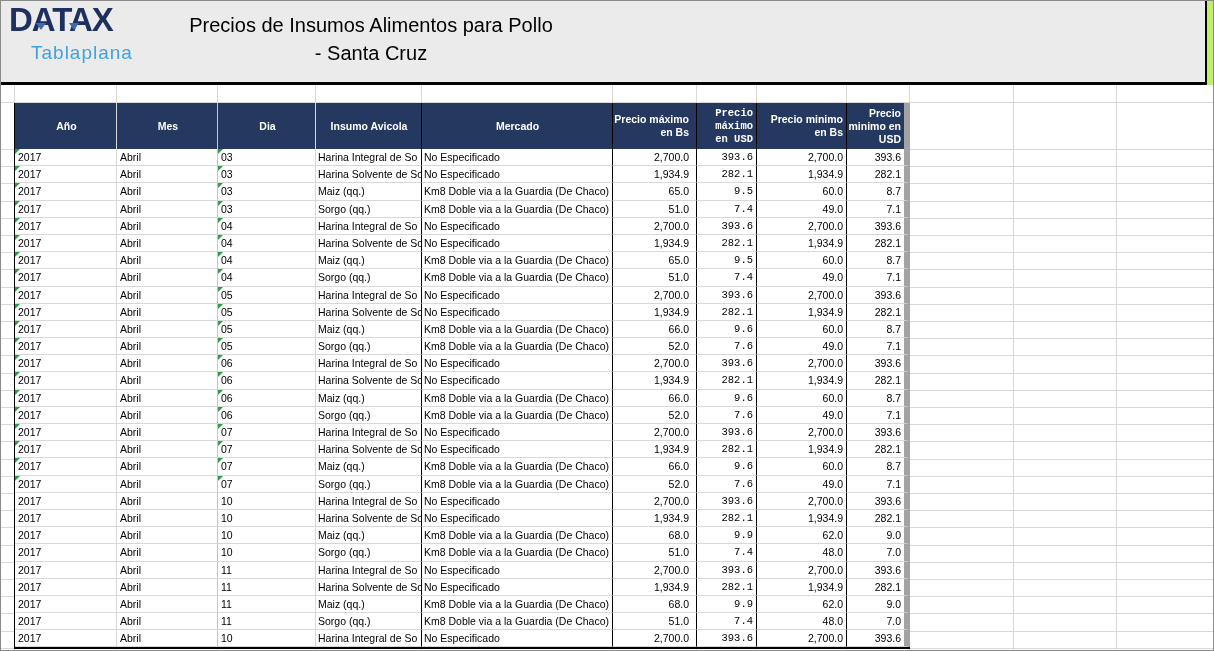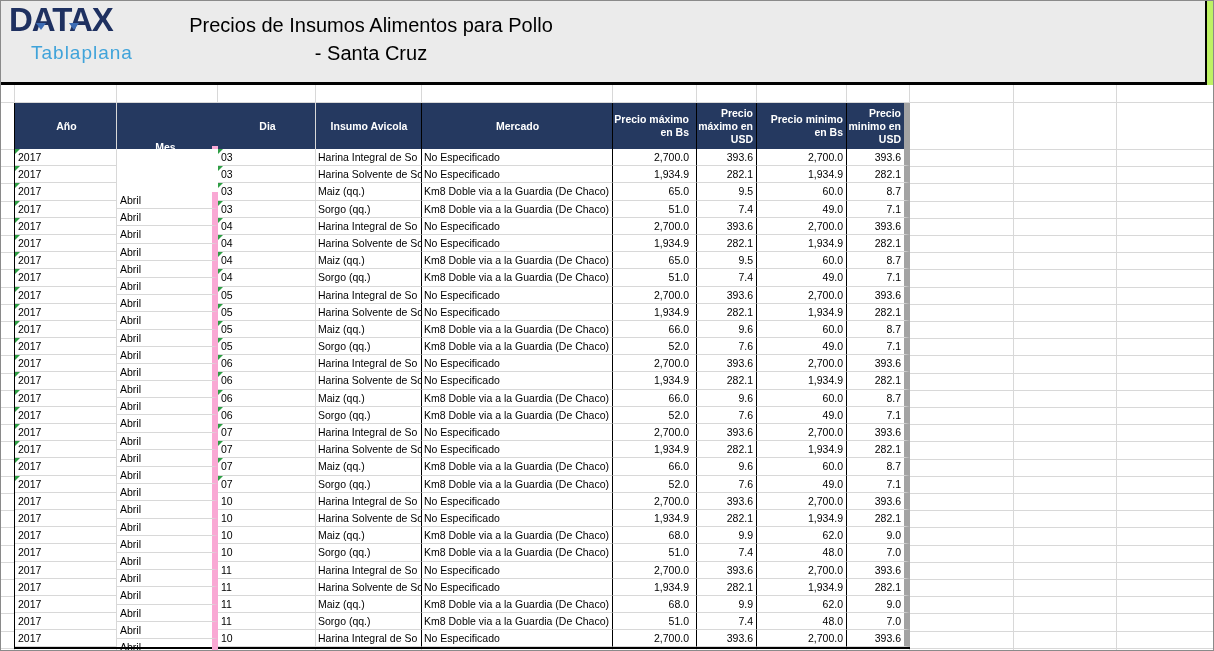--- a/index.html
+++ b/index.html
@@ -41,26 +41,26 @@
   .th{ color:#fff; font-weight:700; font-size:10.5px; line-height:13px; text-align:center;
        display:flex; align-items:center; justify-content:center;
        border-right:1px solid #253960; padding:0 1px; }
   .tr{ display:flex; height:17.2px; background:#fff; }
   .td{ position:relative; height:17.2px; line-height:16px; font-size:10.5px; color:#000;
        overflow:hidden; white-space:nowrap; border-bottom:1px solid #d8d8d8; }
   .cv{ display:inline-block; }
 
   
   .c-anio   { width:102px; border-right:1px solid #d8d8d8; padding-left:3px; }
-  .c-mes    { width:101px; border-right:6px solid #f9a8d4; padding-left:3px;margin-top:43px; }
+  .c-mes    { width:101px; border-right:1px solid #f9a8d4; padding-left:3px; }
   .c-dia    { width:98px;  border-right:1px solid #d8d8d8; padding-left:3px; }
   .c-insumo { width:106px; border-right:1px solid #000;    padding-left:2px; }
   .c-mercado{ width:191px; border-right:1px solid #000;    padding-left:2px; }
   .c-pmax_bs { width:84px; border-right:1px solid #000; text-align:right; padding-right:7px; }
-  .c-pmax_usd{ width:60px; border-right:1px solid #000; text-align:right; padding-right:3px; }
+  .c-pmax_usd{ width:60px; border-right:1px solid #000; text-align:right; padding-right:3px;font-family:Liberation Mono, monospace; }
   .c-pmin_bs { width:90px; border-right:1px solid #000; text-align:right; padding-right:3px; }
   .c-pmin_usd{ width:63px; border-right:6px solid #a3a3a3; text-align:right; padding-right:3px; }
 
   .err-tri{ position:absolute; left:0; top:0; width:0; height:0;
             border-top:5px solid #2e9e44; border-right:5px solid transparent; }
 </style>
 </head>
 <body>
 
 <div class="screen">

